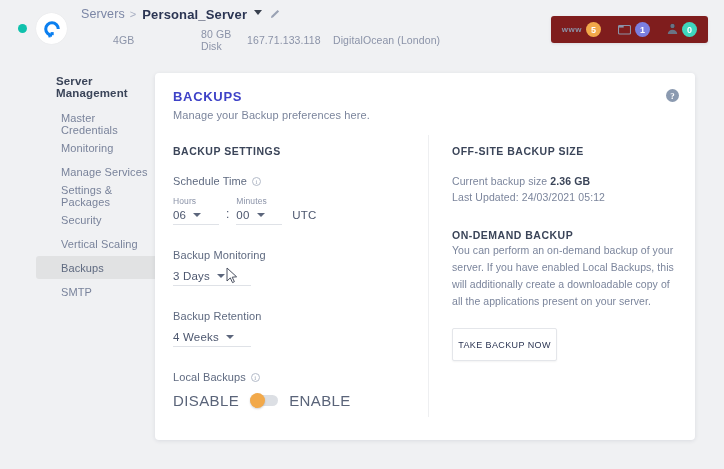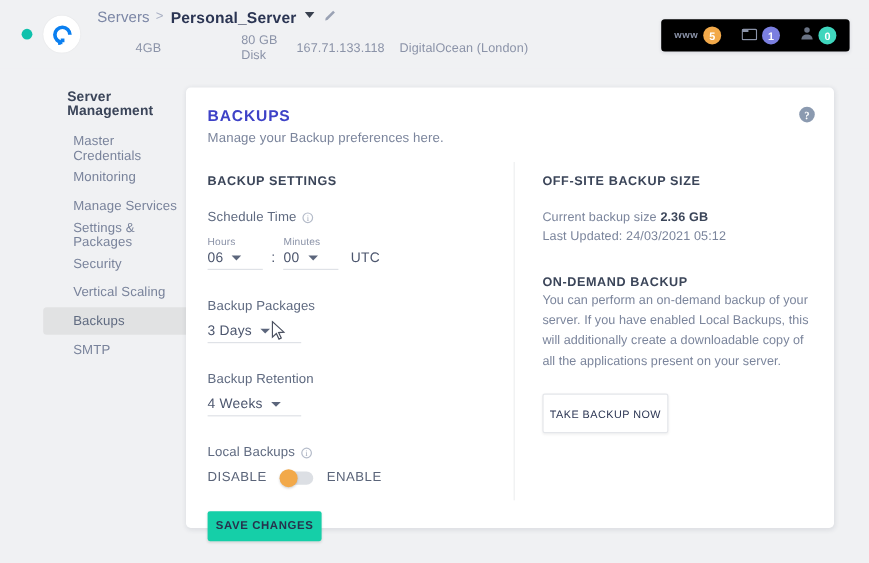--- a/index.html
+++ b/index.html
@@ -45,21 +45,21 @@
   .meta-row { display: flex; align-items: center; margin-top: 5px; }
   .meta-row span {
     font-size: 10.5px; color: #8b93a8; letter-spacing: .1px;
   }
   .m-ram { width: 52px; margin-left: 32px; }
   .m-disk { width: 82px; padding-left: 36px; }
   .m-ip { width: 86px; }
   
   .badge-card {
     position: absolute; right: 16px; top: 16px;
-    height: 27px; background: #000000;
+    height: 27px; background: #7f1d1d;
     border-radius: 3px; box-shadow: 0 1px 3px rgba(30,40,70,.11);
     display: flex; align-items: center; padding: 0 11px;
   }
   .badge-item { display: flex; align-items: center; }
   .badge-item + .badge-item { margin-left: 17px; }
   .www-txt {
     font-size: 8px; font-weight: bold; color: #8b93a8;
     letter-spacing: .5px; margin-right: 4px;
   }
   .pill {
@@ -160,21 +160,21 @@
     font-size: 11.5px; color: #4c566e; margin-left: 10px;
     margin-bottom: 4px; letter-spacing: .2px;
   }
   .w-hours { width: 46px; }
   .w-mins  { width: 46px; }
   .w-freq  { width: 78px; }
   .w-ret   { width: 78px; }
   .blk { margin-top: 24px; }
   .toggle-row { display: flex; align-items: center; margin-top: 9px; }
   .tg-lab {
-    font-size: 11px; color: #5a6479; letter-spacing: .4px;
+    font-size: 15px; color: #5a6479; letter-spacing: .4px;
   }
   .tg-track {
     width: 28px; height: 11px; border-radius: 6px;
     background: #dcdfe4; margin: 0 11px; position: relative;
   }
   .tg-knob {
     position: absolute; left: 0; top: -2px;
     width: 15px; height: 15px; border-radius: 50%;
     background: #f2a94a; box-shadow: 0 1px 2px rgba(0,0,0,.18);
   }
@@ -332,21 +332,21 @@
           <span class="sel-val">00</span>
           <span class="sel-caret"></span>
         </div>
       </div>
 
       <div class="utc">UTC</div>
     </div>
 
     <div class="blk">
       <div class="field-label">
-        <span>Backup Packages</span>
+        <span>Backup Monitoring</span>
       </div>
       <div class="sel-box w-freq" style="margin-top:9px">
         <span class="sel-val">3 Days</span>
         <span class="sel-caret"></span>
       </div>
     </div>
 
     <div class="blk">
       <div class="field-label">
         <span>Backup Retention</span>
@@ -364,21 +364,20 @@
       </div>
       <div class="toggle-row">
         <span class="tg-lab">DISABLE</span>
         <span class="tg-track">
           <span class="tg-knob"></span>
         </span>
         <span class="tg-lab">ENABLE</span>
       </div>
     </div>
 
-    <button class="save-btn">SAVE CHANGES</button>
   </div>
 
   <div class="rcol">
     <div class="sec-head">OFF-SITE BACKUP SIZE</div>
 
     <div class="r-line" style="margin-top:0">
       <span>Current backup size</span>
       <b>2.36 GB</b>
     </div>
     <div class="r-line" style="margin-top:4px">Last Updated: 24/03/2021 05:12</div>

